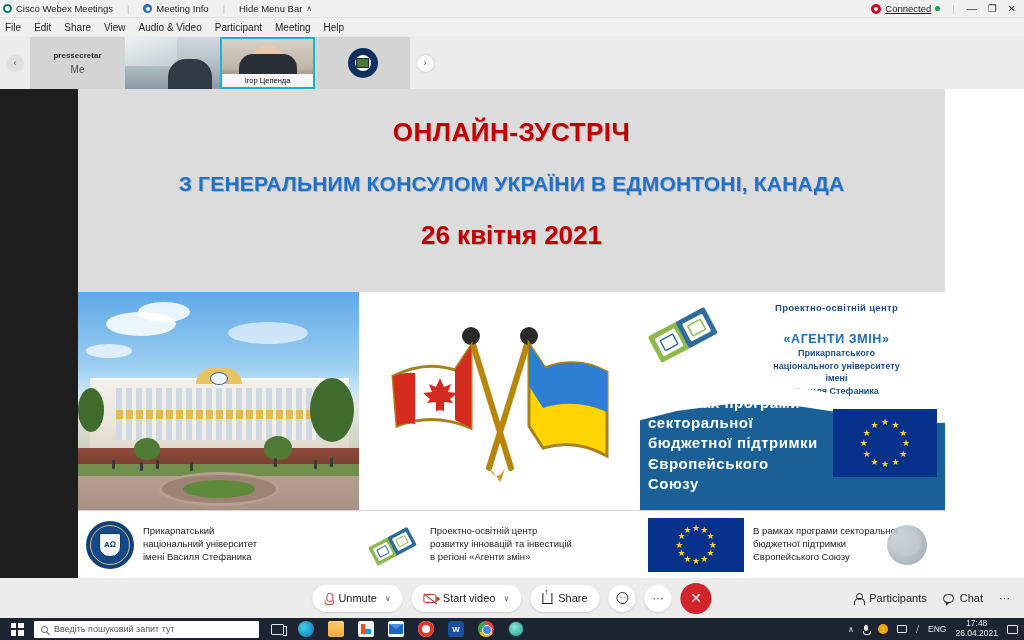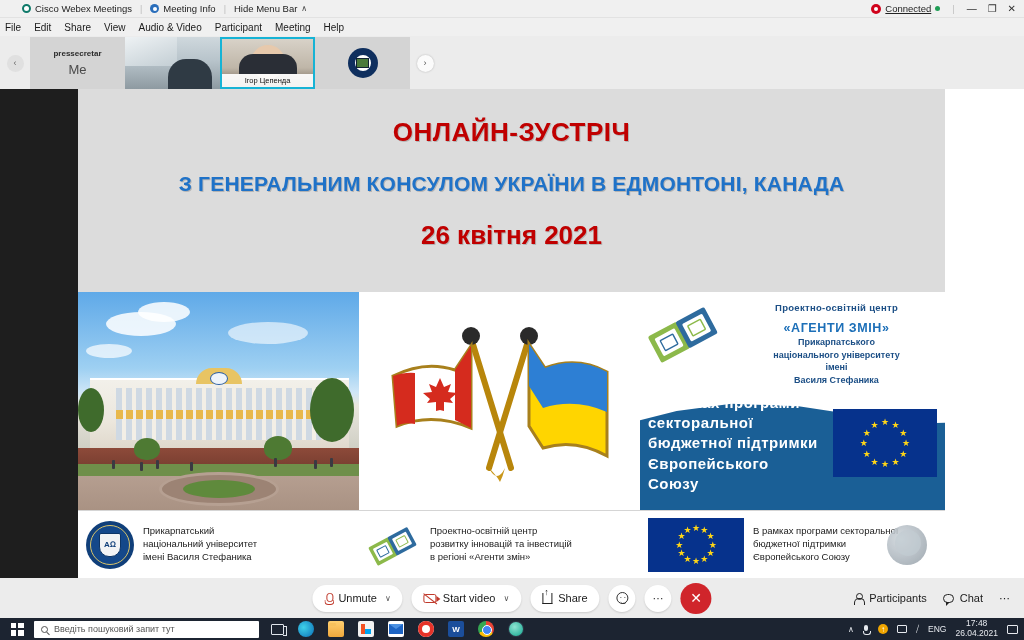--- a/index.html
+++ b/index.html
@@ -10,21 +10,21 @@
     background: #ffffff;
   }
   #app { position: relative; width: 1024px; height: 640px; }
 
   
   .titlebar {
     position: absolute; top: 0; left: 0; width: 1024px; height: 18px;
     background: #f0f0f0; border-bottom: 1px solid #e2e2e2;
     display: flex; align-items: center; font-size: 9.5px; color: #222;
   }
-  .tb-left { display: flex; align-items: center; gap: 5px; padding-left: 22px; }
+  .tb-left { display: flex; align-items: center; gap: 11px; padding-left: 3px; }
   .tb-item { display: flex; align-items: center; gap: 4px; }
   .tb-sep { color: #bdbdbd; margin: 0 3px; font-size: 9px; }
   .webex-dot {
     width: 9px; height: 9px; border-radius: 50%;
     border: 2px solid #0f7a6a; background: #ffffff; display: inline-block;
   }
   .info-dot {
     width: 9px; height: 9px; border-radius: 50%;
     background: #2a6ebb; display: inline-block; position: relative;
   }
@@ -72,21 +72,21 @@
     display:flex; align-items:center; justify-content:center;
   }
   .arrow-btn.right { background: #fbfbfb; box-shadow: 0 0 2px rgba(0,0,0,.25); color:#555; }
   .tile {
     position: relative; width: 95px; height: 52px; overflow: hidden;
     background: #d4d4d4; flex: 0 0 auto;
   }
   .tile.gray { background:#d4d4d4; display:flex; flex-direction:column;
     align-items:center; justify-content:center; }
   .tile-name-center { font-size: 8px; color:#2b2b2b; font-weight:700; }
-  .tile-sub { font-size: 13px; color:#4a4a4a; margin-top:4px;}
+  .tile-sub { font-size: 10px; color:#4a4a4a; margin-top:4px;}
   .tile.active { border: 2px solid #16b3d5; }
   .tile-label {
     position:absolute; bottom:0; left:0; right:0; height:13px;
     background: rgba(255,255,255,.92); font-size:7.5px; color:#111;
     display:flex; align-items:center; justify-content:center; gap:3px;
     white-space: nowrap; overflow:hidden;
   }
   .host-tag { color:#6e6e6e; }
   .pin-box { border:1px solid #555; font-size:6px; padding:0 1px; line-height:7px;}
   
@@ -231,21 +231,21 @@
   .flag-pin { position:absolute; left:50%; top:50%; transform:translate(-50%,-50%); }
 
   .right-col { flex:1; position:relative; background:#ffffff; }
   .agents-block {
     position:absolute; left:6px; top:8px; right:4px;
     display:flex; align-items:flex-start; gap:8px;
   }
   .agents-logo { width:78px; height:66px; flex:0 0 auto; }
   .agents-text { flex:1; text-align:center; padding-top:2px; }
   .at-1 { font-size: 9.5px; color:#1c4f86; font-weight:700; letter-spacing:.3px; }
-  .at-2 { font-size: 12.5px; color:#1c6fb8; font-weight:800; letter-spacing:.6px; margin-top:8px;}
+  .at-2 { font-size: 12.5px; color:#1c6fb8; font-weight:800; letter-spacing:.6px; margin-top:19px;}
   .at-3 { font-size: 9px; color:#1c4f86; font-weight:700; line-height:1.18; margin-top:2px;}
 
   .eu-wave {
     position:absolute; left:0; right:0; bottom:0; height:118px;
     background:#1a5f96;
     clip-path: polygon(0 24%, 12% 16%, 30% 10%, 52% 12%, 72% 20%, 88% 27%, 100% 26%, 100% 100%, 0 100%);
   }
   .eu-wave2 {
     position:absolute; left:0; right:0; bottom:0; height:128px;
     background:#ffffff;

